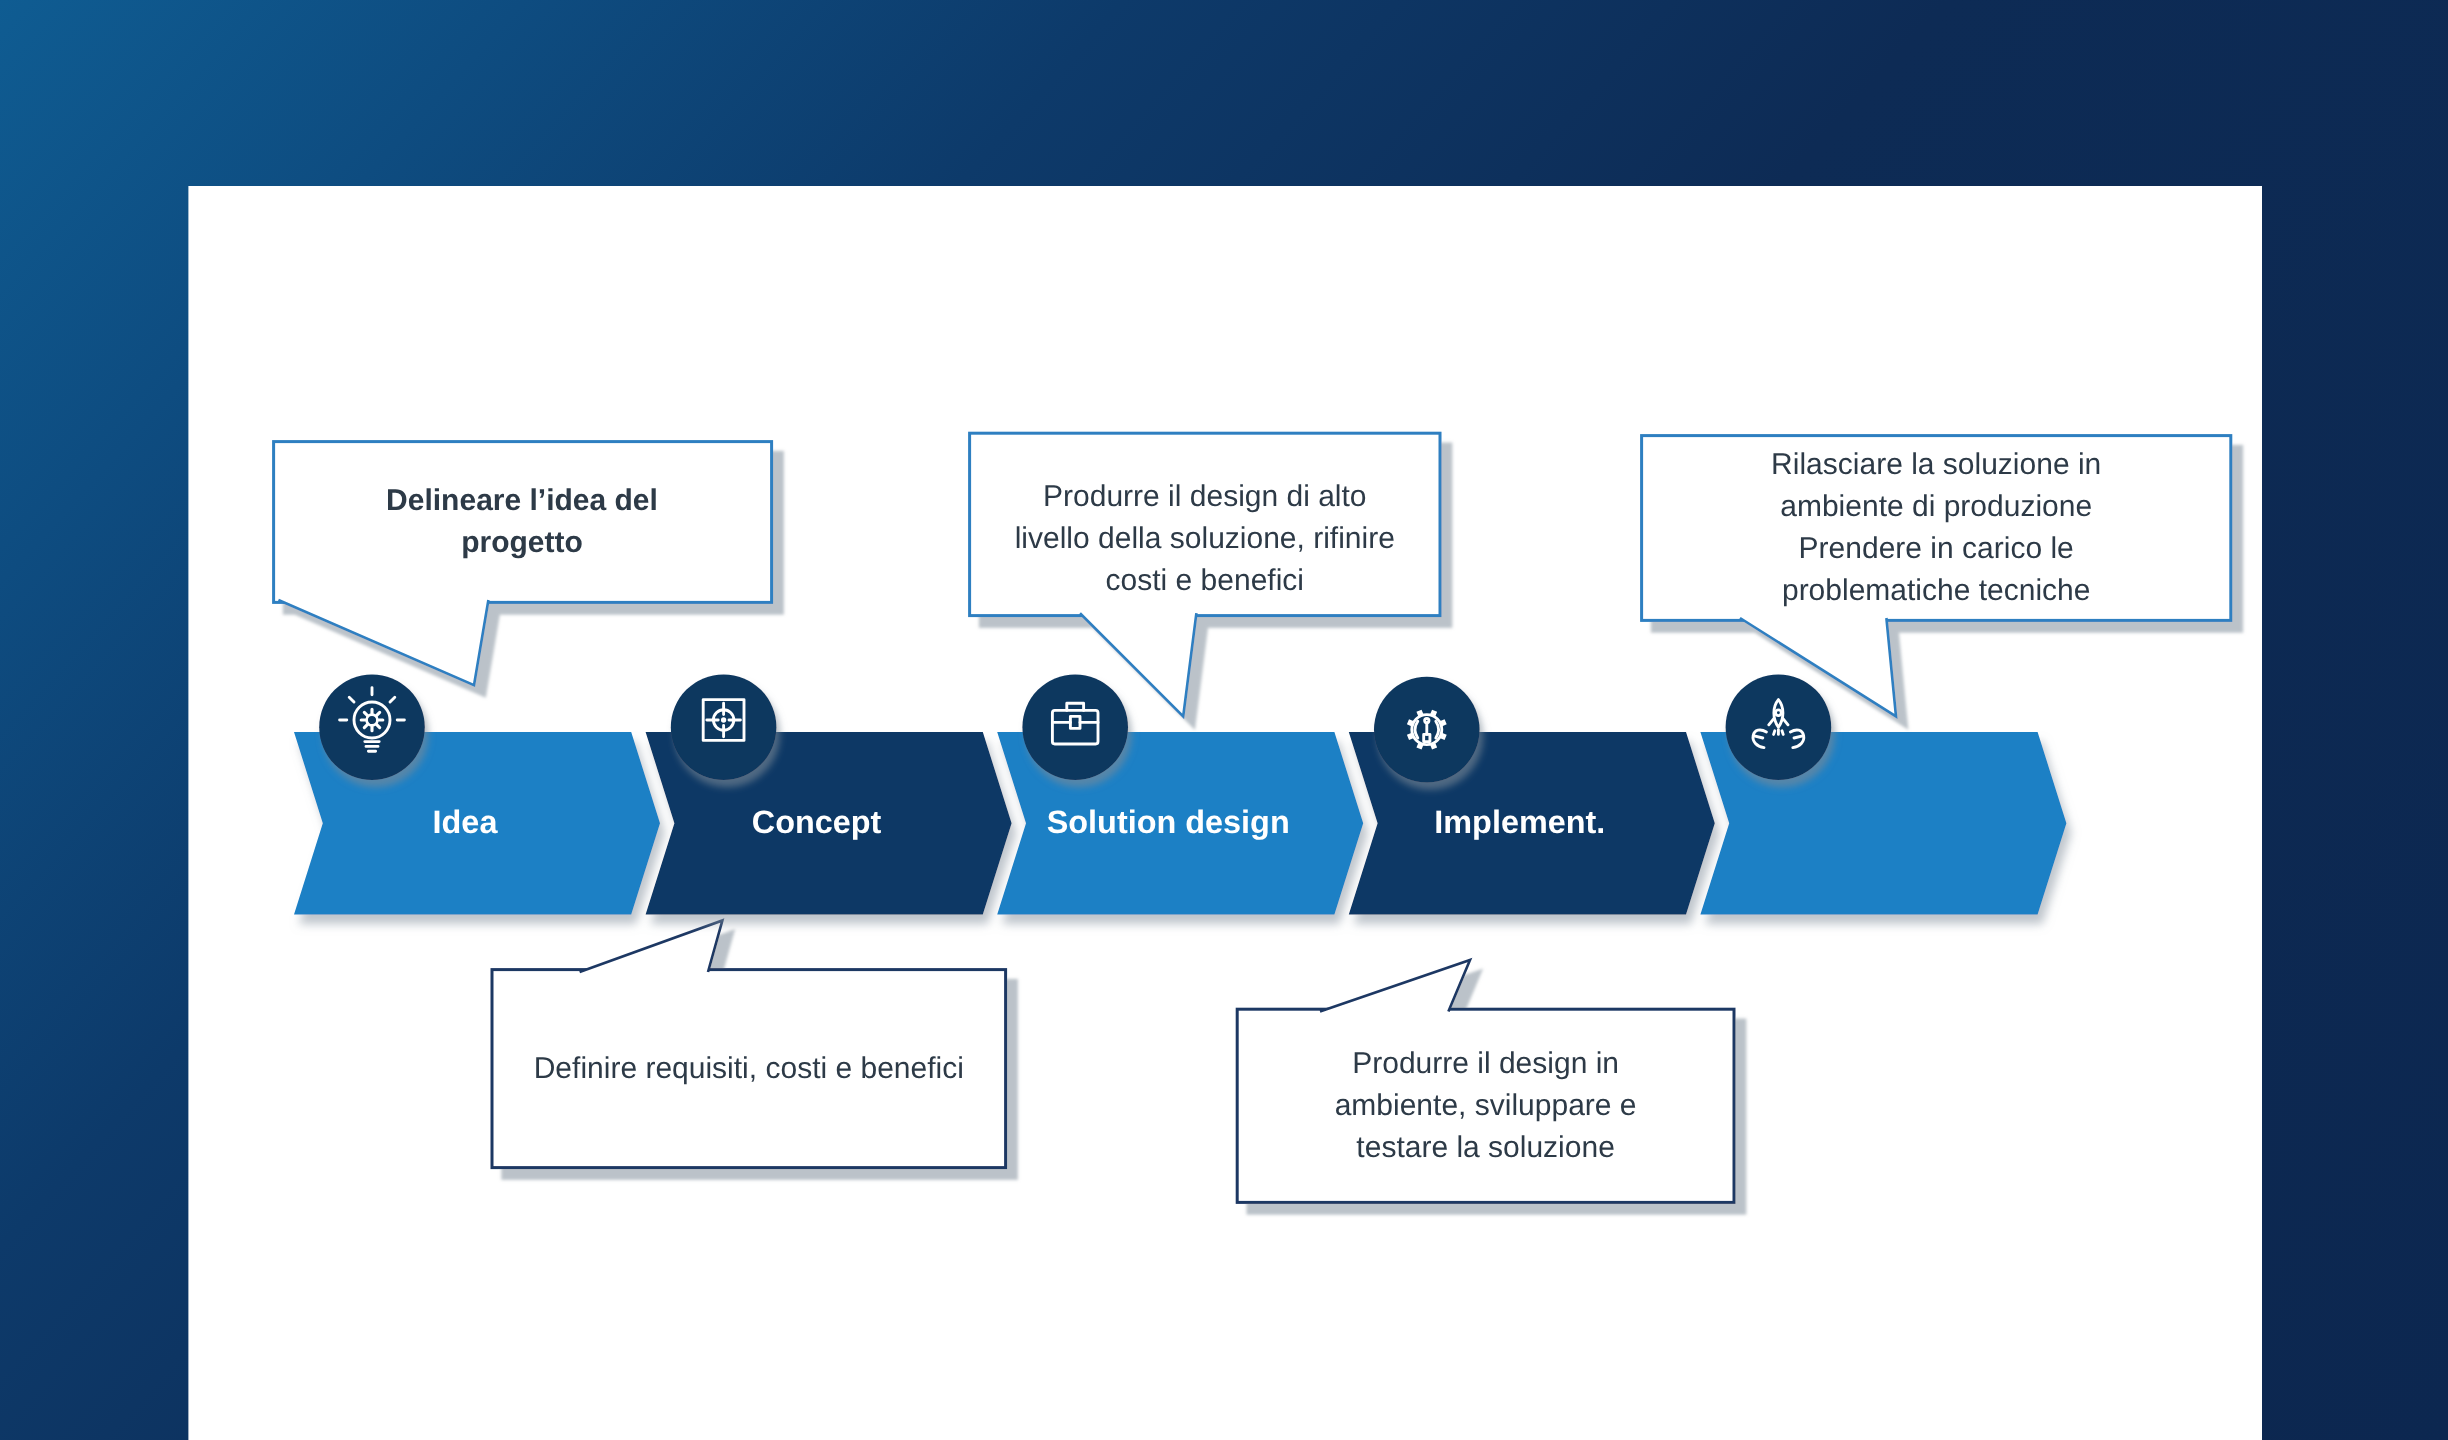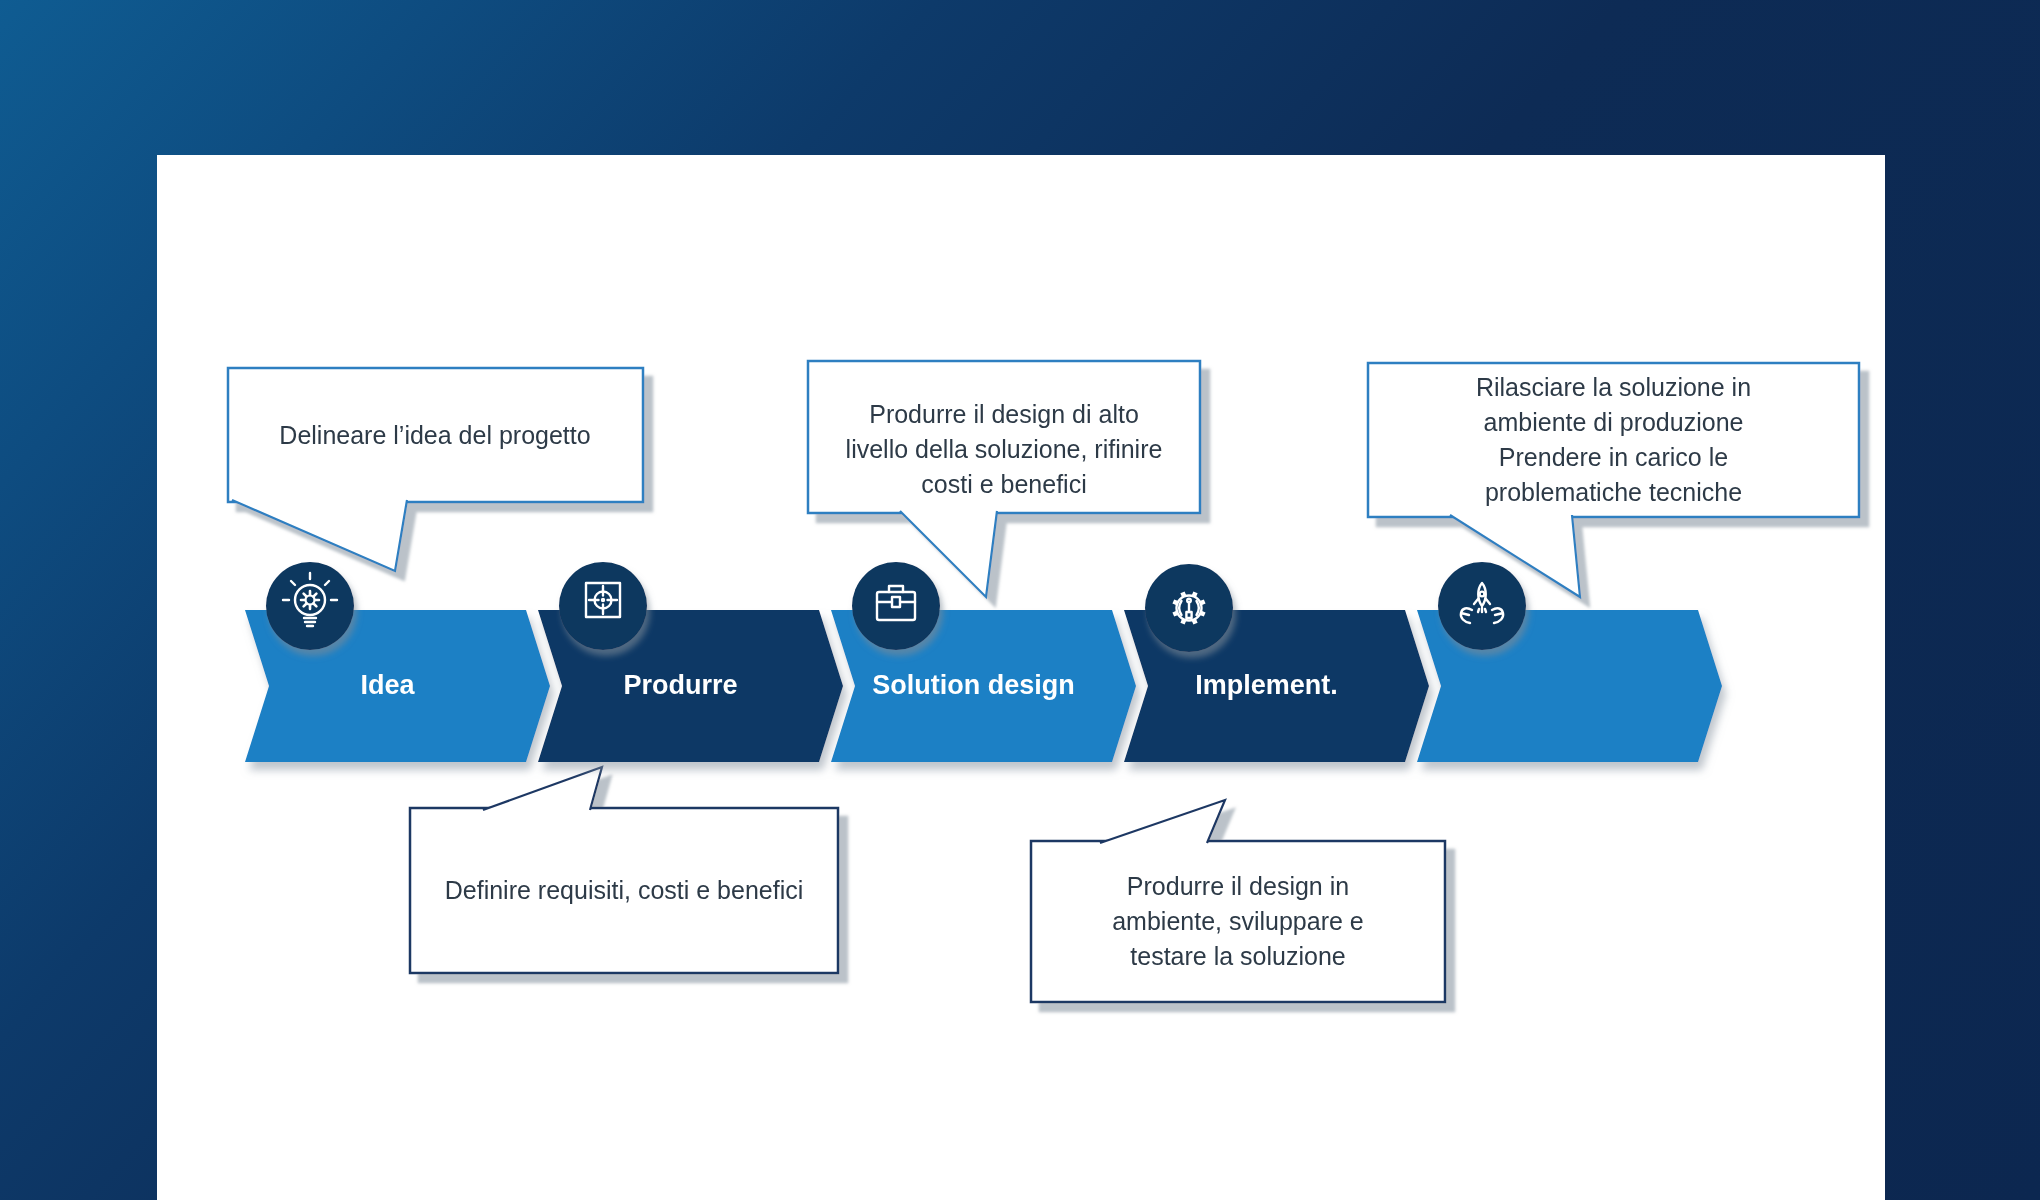--- a/index.html
+++ b/index.html
@@ -113,25 +113,25 @@
       <g transform="translate(1482,606)">
         <path d="M0,-23 C5,-17 5,-7 0,0 C-5,-7 -5,-17 0,-23 Z"></path>
         <circle cx="0" cy="-12" r="2.4"></circle>
         <path d="M-4,-7 L-8,-2 M4,-7 L8,-2 M0,2 L0,6 M-3,3 L-4,6 M3,3 L4,6"></path>
         <path d="M-10,4 C-15,1 -20,2 -21,7 C-22,12 -18,16 -12,17 M-21,7 L-13,9"></path>
         <path d="M10,4 C15,1 20,2 21,7 C22,12 18,16 12,17 M21,7 L13,9"></path>
       </g>
     </g>
   </svg>
 
-  <div class="callout-text" style="left:275px;top:368px;width:320px;height:134px;">Delineare l’idea del progetto</div>
+  <div class="callout-text" style="left:275px;top:368px;width:320px;height:134px;font-weight:bold;">Delineare l’idea del progetto</div>
   <div class="callout-text" style="left:839px;top:361px;width:330px;height:152px;margin-top:12px;">Produrre il design di alto livello della soluzione, rifinire costi e benefici</div>
   <div class="callout-text" style="left:444px;top:808px;width:360px;height:165px;">Definire requisiti, costi e benefici</div>
   <div class="callout-text" style="left:1441px;top:363px;width:345px;height:154px;">Rilasciare la soluzione in ambiente di produzione
 Prendere in carico le problematiche tecniche</div>
   <div class="callout-text" style="left:1073px;top:841px;width:330px;height:161px;">Produrre il design in ambiente, sviluppare e testare la soluzione</div>
 
   <div class="stage-label" style="left:275px;top:630px;width:225px;height:112px;">Idea</div>
-  <div class="stage-label" style="left:568px;top:630px;width:225px;height:112px;">Produrre</div>
+  <div class="stage-label" style="left:568px;top:630px;width:225px;height:112px;">Concept</div>
   <div class="stage-label" style="left:1154px;top:630px;width:225px;height:112px;">Implement.</div>
   <div class="stage-label" style="left:861px;top:630px;width:225px;height:112px;">Solution design</div>
 
 </div>
 
 </body></html>

